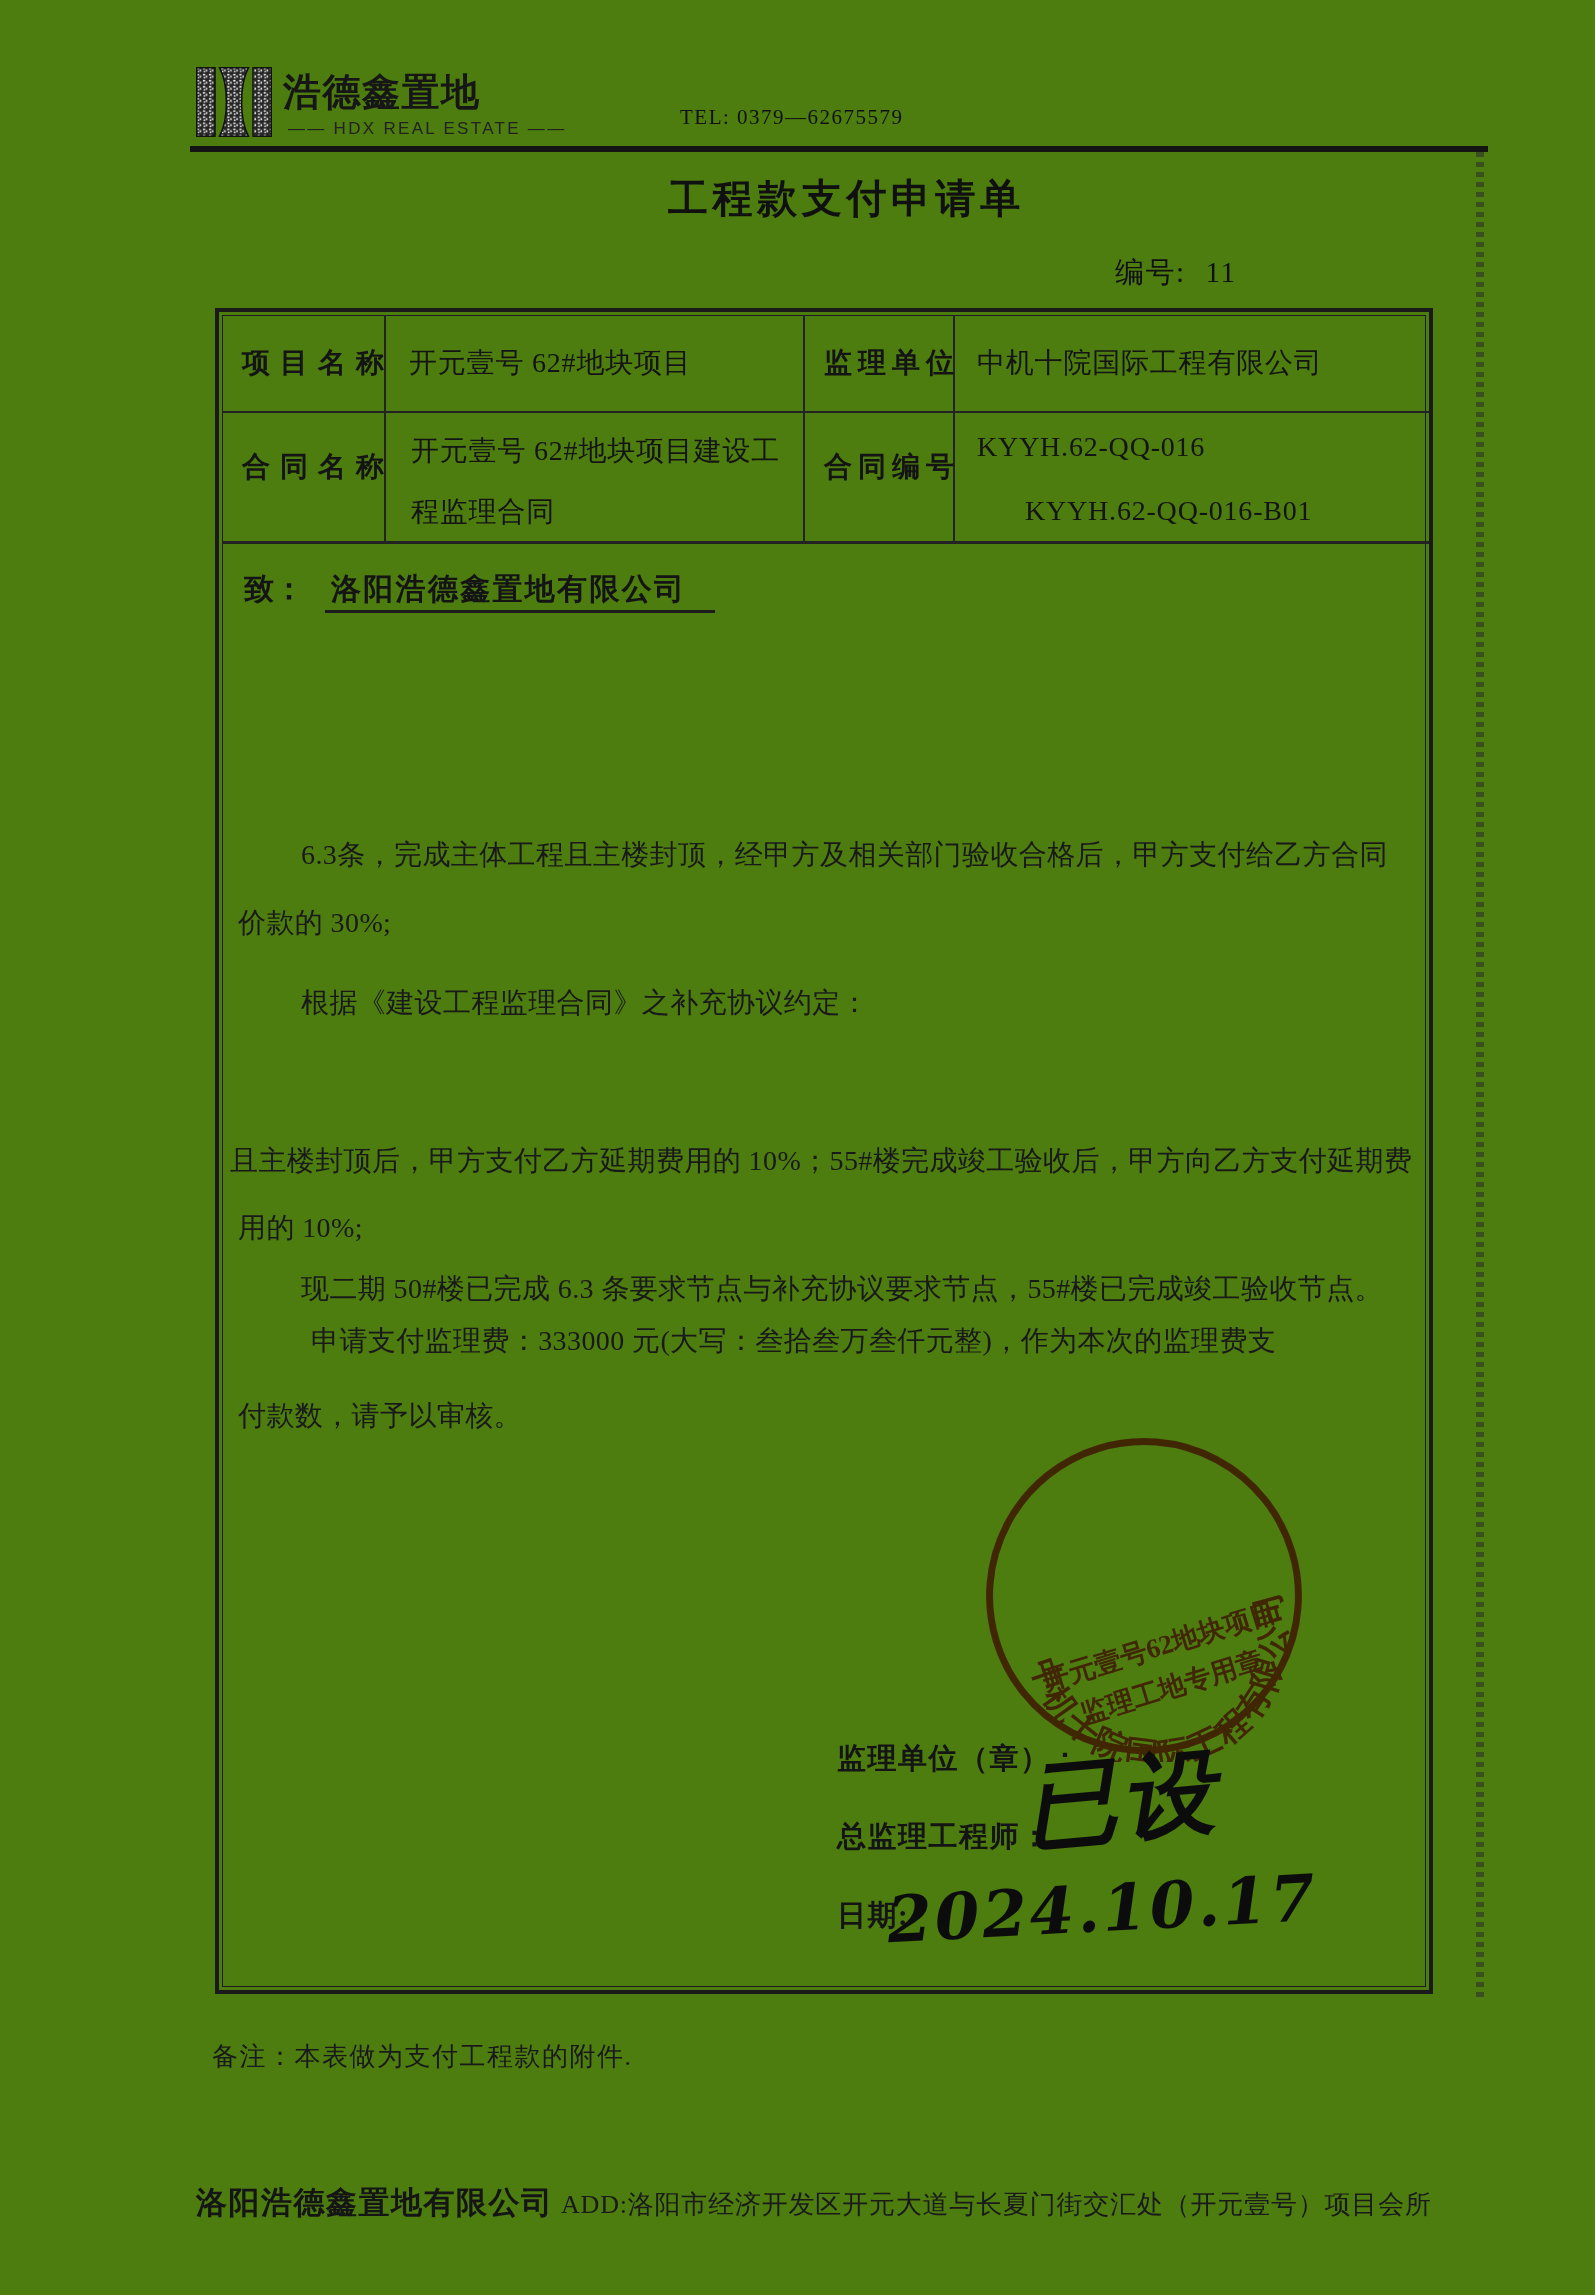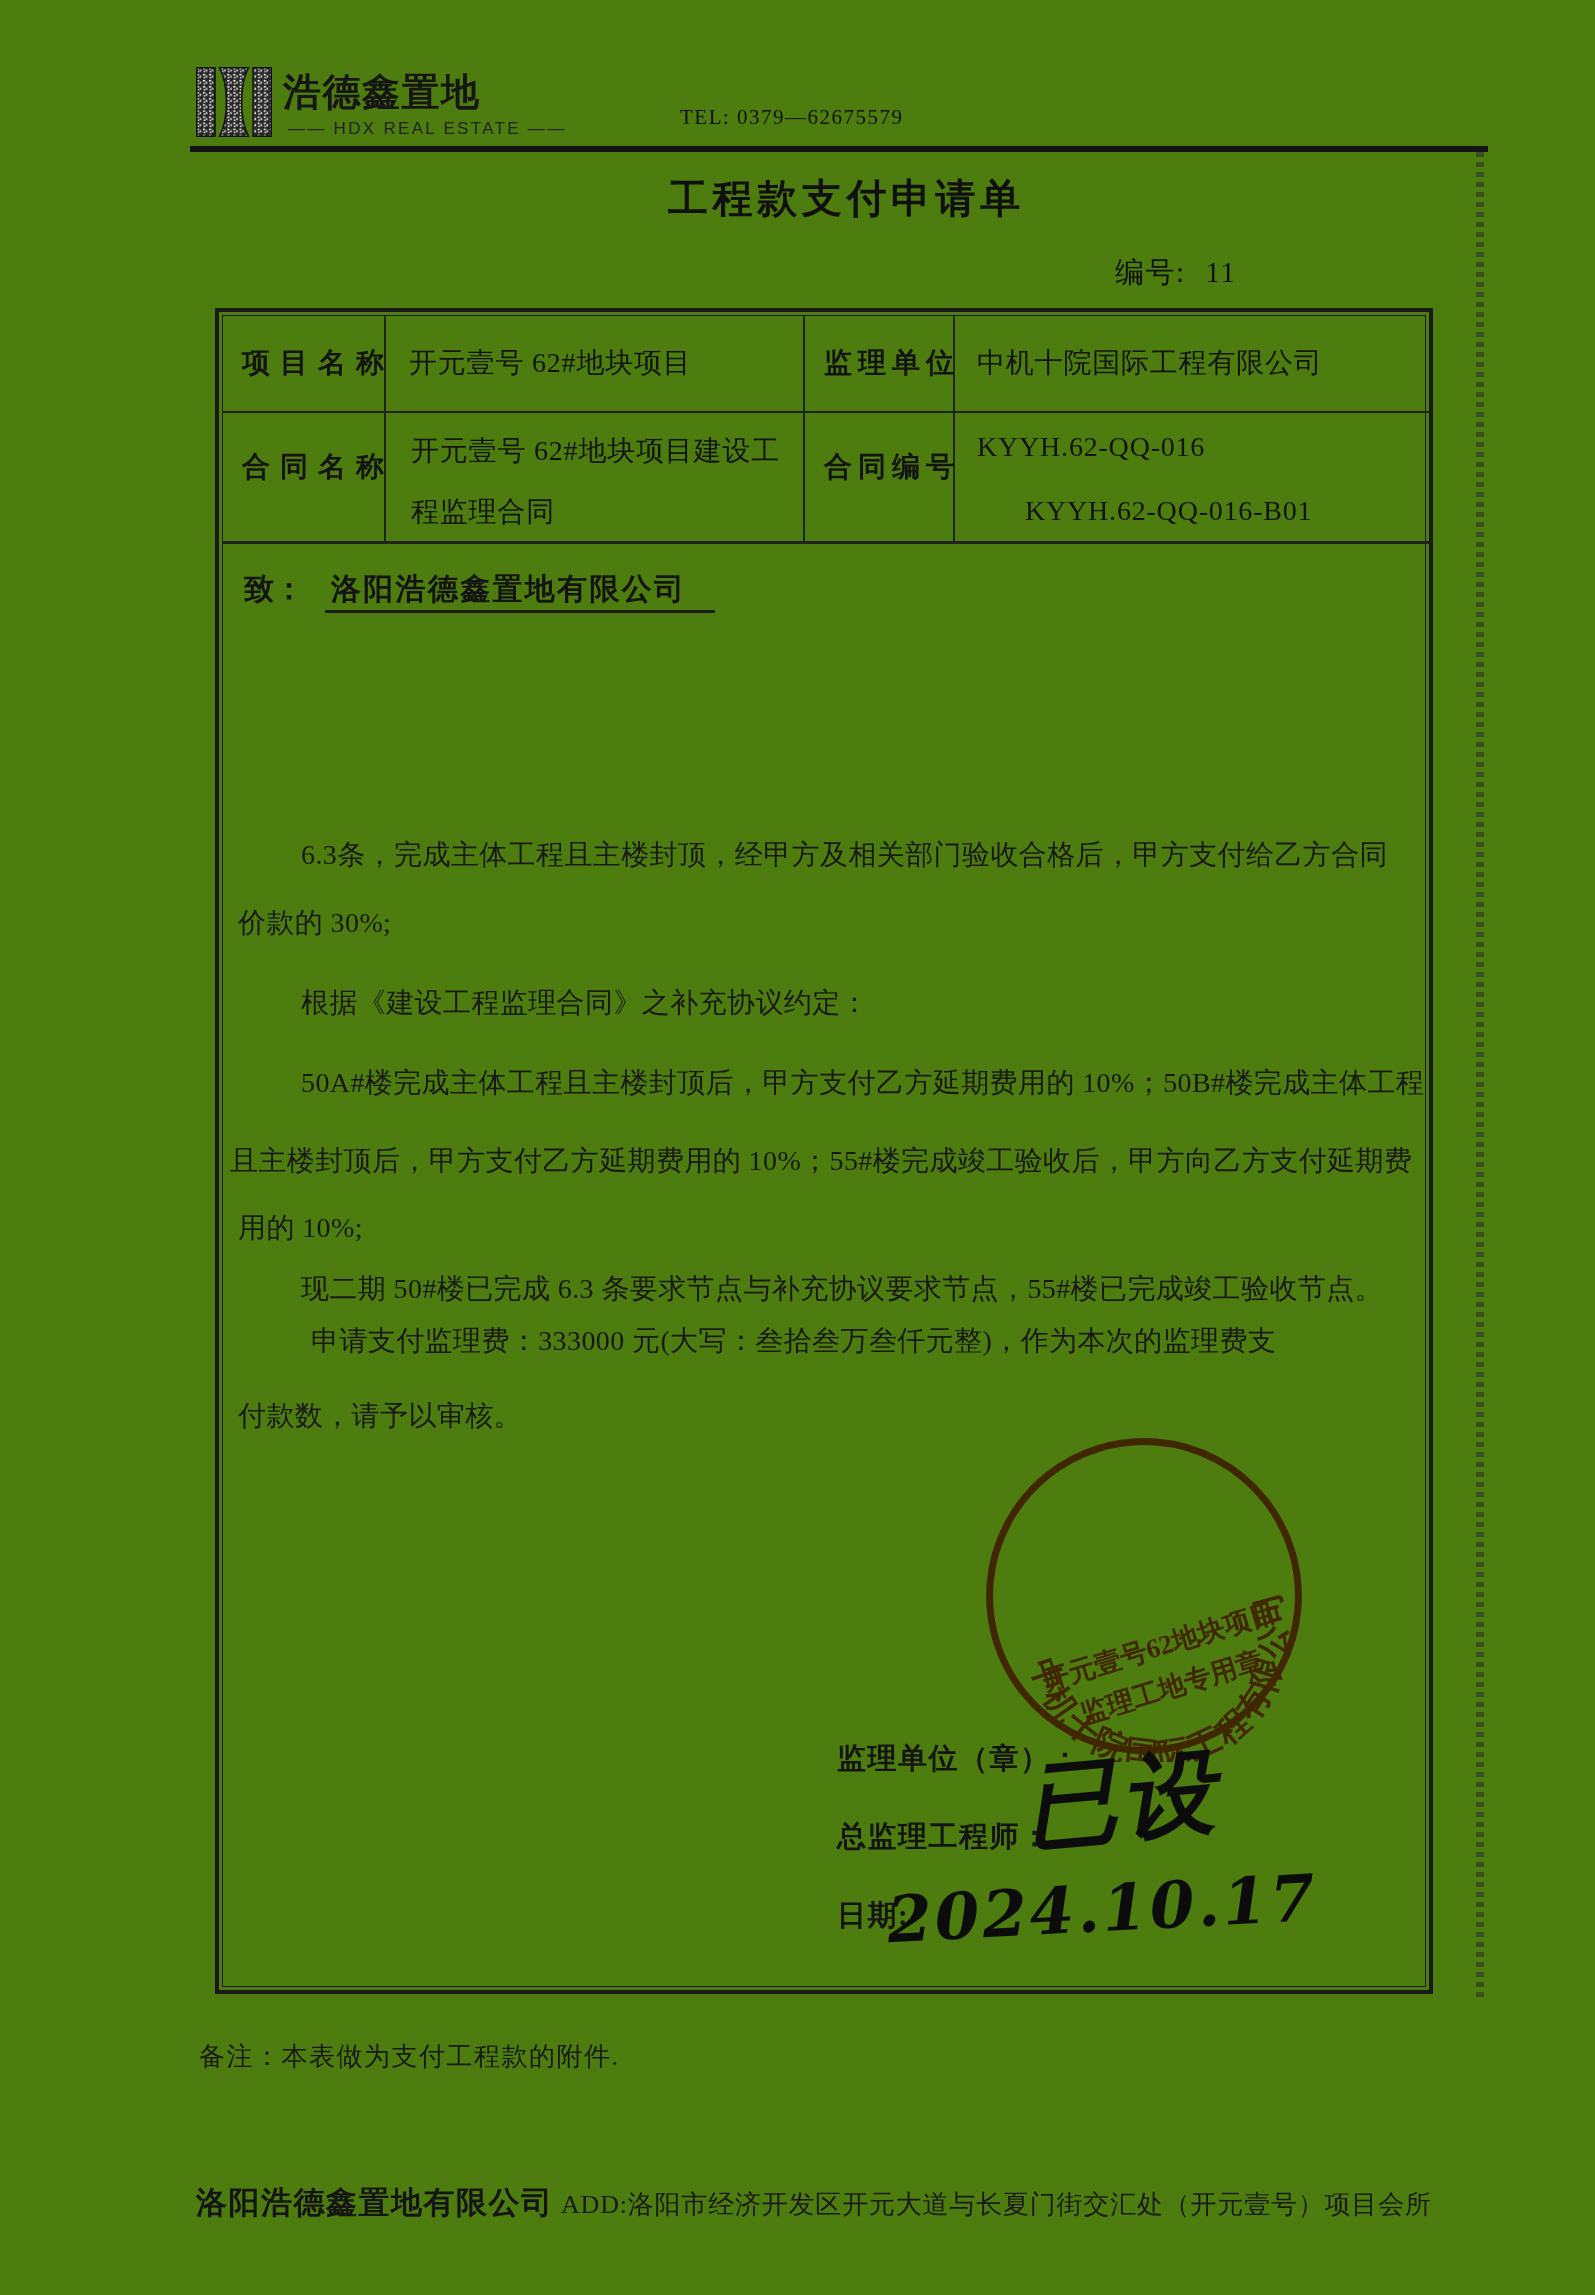--- a/index.html
+++ b/index.html
@@ -52,21 +52,21 @@
   
   .sig-label{position:absolute;left:826px;font-size:29px;letter-spacing:1.5px;color:#141414;font-weight:600;margin-left:11px;}
   .handwriting{
     position:absolute;color:#0c0c0c;
     font-family:"DejaVu Serif","Liberation Serif",serif;
     font-style:italic;font-weight:bold;white-space:nowrap;
   }
   .hw-sign{left:1024px;top:1737px;font-size:93px;transform:rotate(-5deg);letter-spacing:4.6px;}
   .hw-date{left:887px;top:1871px;font-size:64px;transform:rotate(-3deg);letter-spacing:3px;}
 
-  .note{position:absolute;left:199px;top:2039px;font-size:26px;letter-spacing:1.5px;color:#191919;font-weight:500;}
+  .note{position:absolute;left:212px;top:2039px;font-size:26px;letter-spacing:1.5px;color:#191919;font-weight:500;}
 
   .footer{position:absolute;left:0;top:2182px;width:100%;}
   .footer .co{position:absolute;left:196px;top:0;font-size:31px;font-weight:bold;letter-spacing:1.5px;color:#151515;}
   .footer .addr{position:absolute;left:561px;top:4.6px;font-size:26px;letter-spacing:0.8px;color:#1a1a1a;font-weight:500;}
 
   .scan-line{
     position:absolute;left:1476px;top:152px;width:7.6px;height:1850px;
     background:repeating-linear-gradient(180deg,#2b2b2b 0 5.3px,transparent 5.3px 10px);
     opacity:0.55;
   }
@@ -119,21 +119,20 @@
   <span class="cell-value" style="left:977px;top:431px;">KYYH.62-QQ-016</span>
   <span class="cell-value" style="left:977px;top:495px;margin-left:48px;">KYYH.62-QQ-016-B01</span>
 
   <div class="recipient">
     <span>致：</span><span class="name">洛阳浩德鑫置地有限公司</span>
   </div>
 
   <div class="bline" style="left:301px;top:836px;">6.3条，完成主体工程且主楼封顶，经甲方及相关部门验收合格后，甲方支付给乙方合同</div>
   <div class="bline" style="left:238px;top:904px;">价款的 30%;</div>
   <div class="bline" style="left:301px;top:984px;">根据《建设工程监理合同》之补充协议约定：</div>
-  <div class="bline" style="left:301px;top:1064px;">50A#楼完成主体工程且主楼封顶后，甲方支付乙方延期费用的 10%；50B#楼完成主体工程</div>
   <div class="bline" style="left:230px;top:1142px;">且主楼封顶后，甲方支付乙方延期费用的 10%；55#楼完成竣工验收后，甲方向乙方支付延期费</div>
   <div class="bline" style="left:238px;top:1209px;">用的 10%;</div>
   <div class="bline" style="left:301px;top:1270px;">现二期 50#楼已完成 6.3 条要求节点与补充协议要求节点，55#楼已完成竣工验收节点。</div>
   <div class="bline" style="left:311px;top:1322px;">申请支付监理费：333000 元(大写：叁拾叁万叁仟元整)，作为本次的监理费支</div>
   <div class="bline" style="left:238px;top:1397px;">付款数，请予以审核。</div>
 
   <svg class="stamp" viewBox="0 0 430 430">
     <g transform="rotate(-17 215 215)">
       <circle cx="215" cy="215" r="200" fill="none" stroke="#cf352a" stroke-width="9"></circle>
       <path id="sealArc" d="M 52.5,243.7 A 165,165 0 1 0 377.5,243.7" fill="none"></path>

